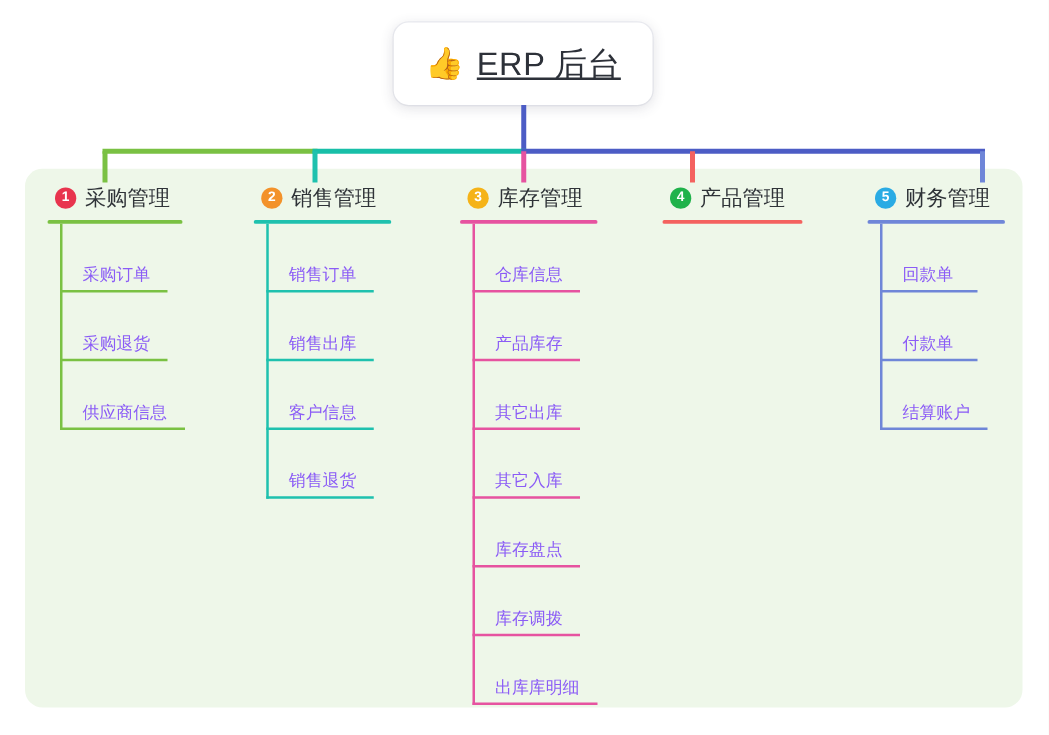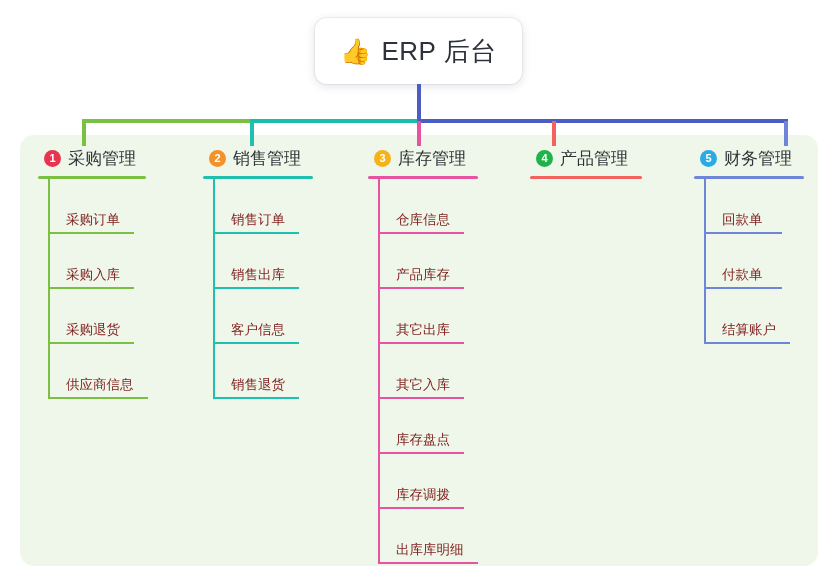--- a/index.html
+++ b/index.html
@@ -38,20 +38,21 @@
   .root-emoji {
     font-size: 25px;
     line-height: 1;
     display: inline-block;
   }
   .root-title {
     font-size: 26px;
     color: #2d3139;
     letter-spacing: 0.5px;
     white-space: nowrap;
+    text-decoration: underline;
   }
 
   
   .panel {
     position: absolute;
     left: 20px;
     top: 135px;
     width: 798px;
     height: 431px;
     background: #eef7e9;
@@ -117,21 +118,21 @@
     position: relative;
     height: 55px;
     box-sizing: border-box;
     display: flex;
     align-items: flex-end;
     padding-left: 18px;
     padding-bottom: 5px;
   }
   .item-label {
     font-size: 13.5px;
-    color: #7f1d1d;
+    color: #8b5cf6;
     white-space: nowrap;
     position: relative;
     z-index: 2;
   }
   .item-underline {
     position: absolute;
     left: 0;
     bottom: 0;
     height: 2px;
   }
@@ -172,24 +173,20 @@
           <span class="col-title">采购管理</span>
         </div>
         <div class="col-rule" style="background: rgb(122, 193, 67); width: 108px;"></div>
         <div class="items">
           <div class="spine" style="background: rgb(122, 193, 67);"></div>
           <div class="item">
             <span class="item-label">采购订单</span>
             <div class="item-underline" style="background: rgb(122, 193, 67); width: 86px;"></div>
           </div>
           <div class="item">
-            <span class="item-label">采购入库</span>
-            <div class="item-underline" style="background: rgb(122, 193, 67); width: 86px;"></div>
-          </div>
-          <div class="item">
             <span class="item-label">采购退货</span>
             <div class="item-underline" style="background: rgb(122, 193, 67); width: 86px;"></div>
           </div>
           <div class="item">
             <span class="item-label">供应商信息</span>
             <div class="item-underline" style="background: rgb(122, 193, 67); width: 100px;"></div>
           </div>
         </div>
       </div>
       <div class="column" style="left: 203px; width: 150px;">

